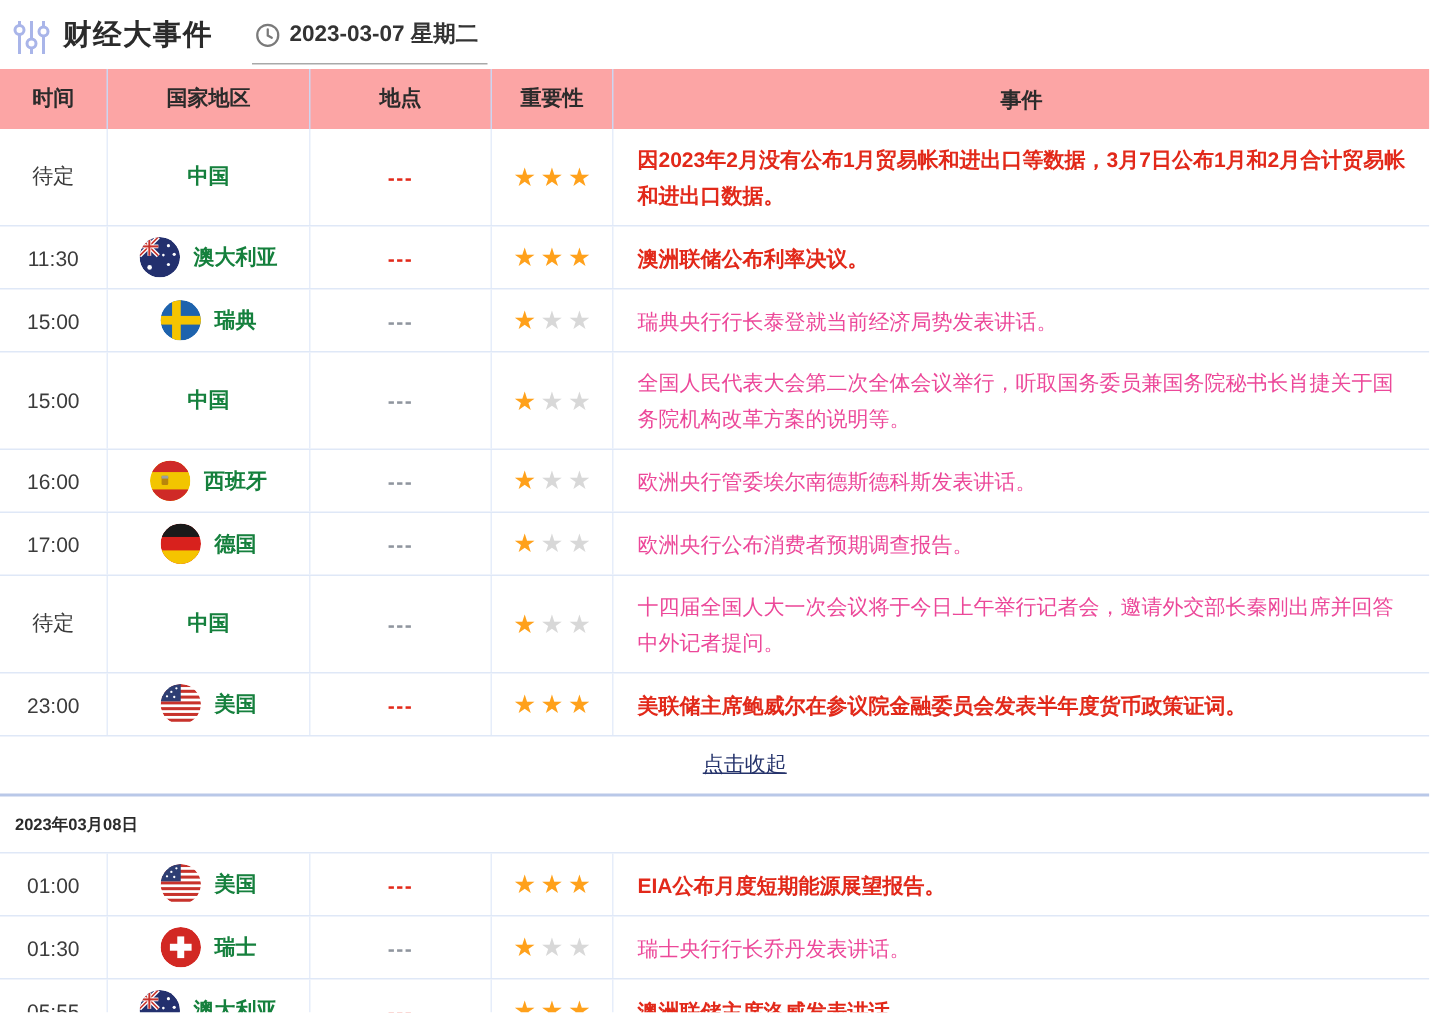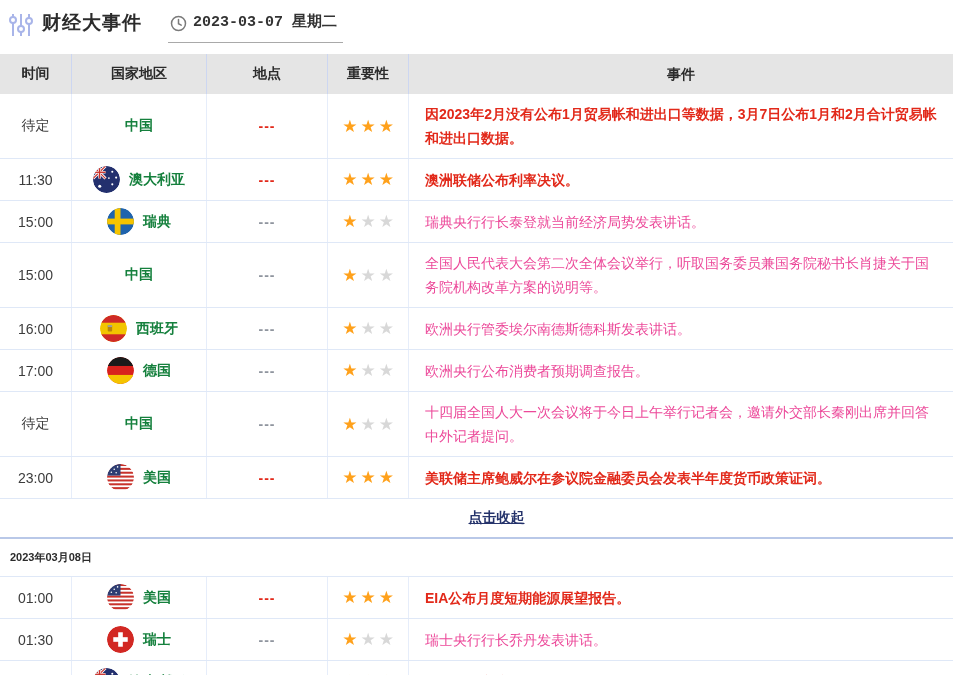--- a/index.html
+++ b/index.html
@@ -1,29 +1,29 @@
 <!DOCTYPE html>
 <html style="--red: #e2291a;"><head>
 <meta charset="utf-8">
 <style>
   * { margin:0; padding:0; box-sizing:border-box; }
   html,body { width:953px; background:#fff; font-family:"Liberation Sans","DejaVu Sans",sans-serif; }
   .page { width:953px; height:675px; overflow:hidden; background:#fff; }
 
   
-  .titlebar { display:flex; align-items:flex-start; padding:10px 0 0 6px; height:54px;font-family:Liberation Mono, monospace; }
+  .titlebar { display:flex; align-items:flex-start; padding:10px 0 0 6px; height:46px; }
   .titlebar .app-icon { width:26px; height:26px; margin:2px 8px 0 2px; flex:none; }
   .page-title { font-size:19px; font-weight:bold; color:#2b2b2b; letter-spacing:1px; margin-right:26px; line-height:28px; }
   .date-tab { display:flex; align-items:center; gap:6px; font-size:15px; font-weight:bold; color:#333;
               padding:3px 6px 9px 2px; border-bottom:1px solid #a9a9a9; line-height:20px; cursor:pointer; }
   .date-tab svg { display:block; }
 
   
   .cal-table { width:953px; }
-  .thead { display:flex; background:#e5e5e5; height:40px; }
+  .thead { display:flex; background:#fca5a5; height:40px; }
   .thead .th { display:flex; align-items:center; justify-content:center; font-size:14px; font-weight:bold;
                color:#2b2b2b; border-right:1px solid #ccd6f1; }
   .thead .th:last-child { border-right:none; }
 
   .row { display:flex; border-bottom:1px solid #dfe8f7; min-height:42px; align-items:stretch; }
   .cell { display:flex; align-items:center; justify-content:center; font-size:14px; color:#3c3c3c;
           border-right:1px solid #e6edfa; padding:2px 4px; }
   .cell:last-child { border-right:none; }
 
   .col-time    { width:72px;  flex:none; }
@@ -35,21 +35,21 @@
   .country-name { font-weight:bold; color:#15803d; }
   .flag { width:27px; height:27px; border-radius:50%; overflow:hidden; margin-right:9px; flex:none; display:block; }
   .dash { font-weight:bold; letter-spacing:1px; color:#8f959e; }
   .row.hl .dash { color:var(--red); }
   .row.hl .col-event { color:var(--red); font-weight:bold; }
   .star { font-size:17px; line-height:1; margin:0 1.5px; }
   .star.on  { color:#ffa11b; }
   .star.off { color:#d8d8d8; }
 
   .collapse-row { display:flex; align-items:center; justify-content:center; height:40px; border-bottom:2px solid #b9c8e8; }
-  .collapse-link { font-size:14px; font-weight:bold; color:#25336b; text-decoration:underline; cursor:pointer;margin-left:40px; }
+  .collapse-link { font-size:14px; font-weight:normal; color:#25336b; text-decoration:underline; cursor:pointer;margin-left:40px; }
 
   .date-section { display:flex; align-items:center; height:38px; border-bottom:1px solid #dfe8f7;
                   font-size:11px; font-weight:bold; color:#2b2b2b; padding-left:10px; }
 </style>
 </head>
 <body>
 
 <div class="page">
 
   <div class="titlebar">

